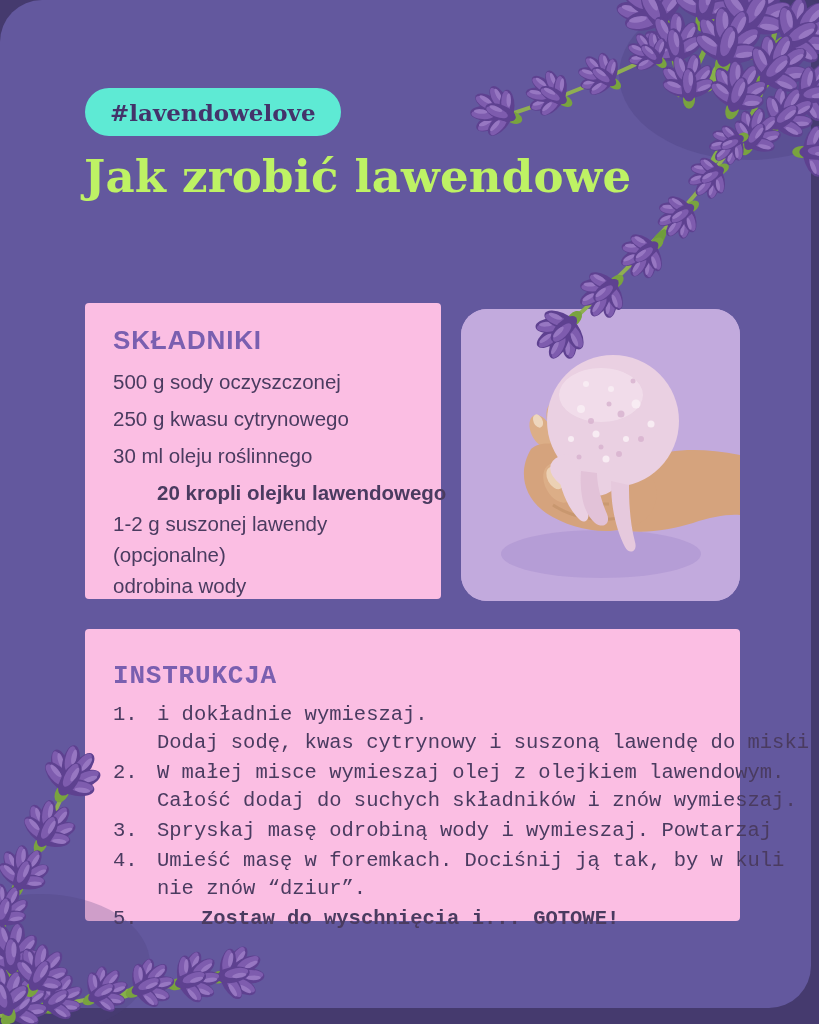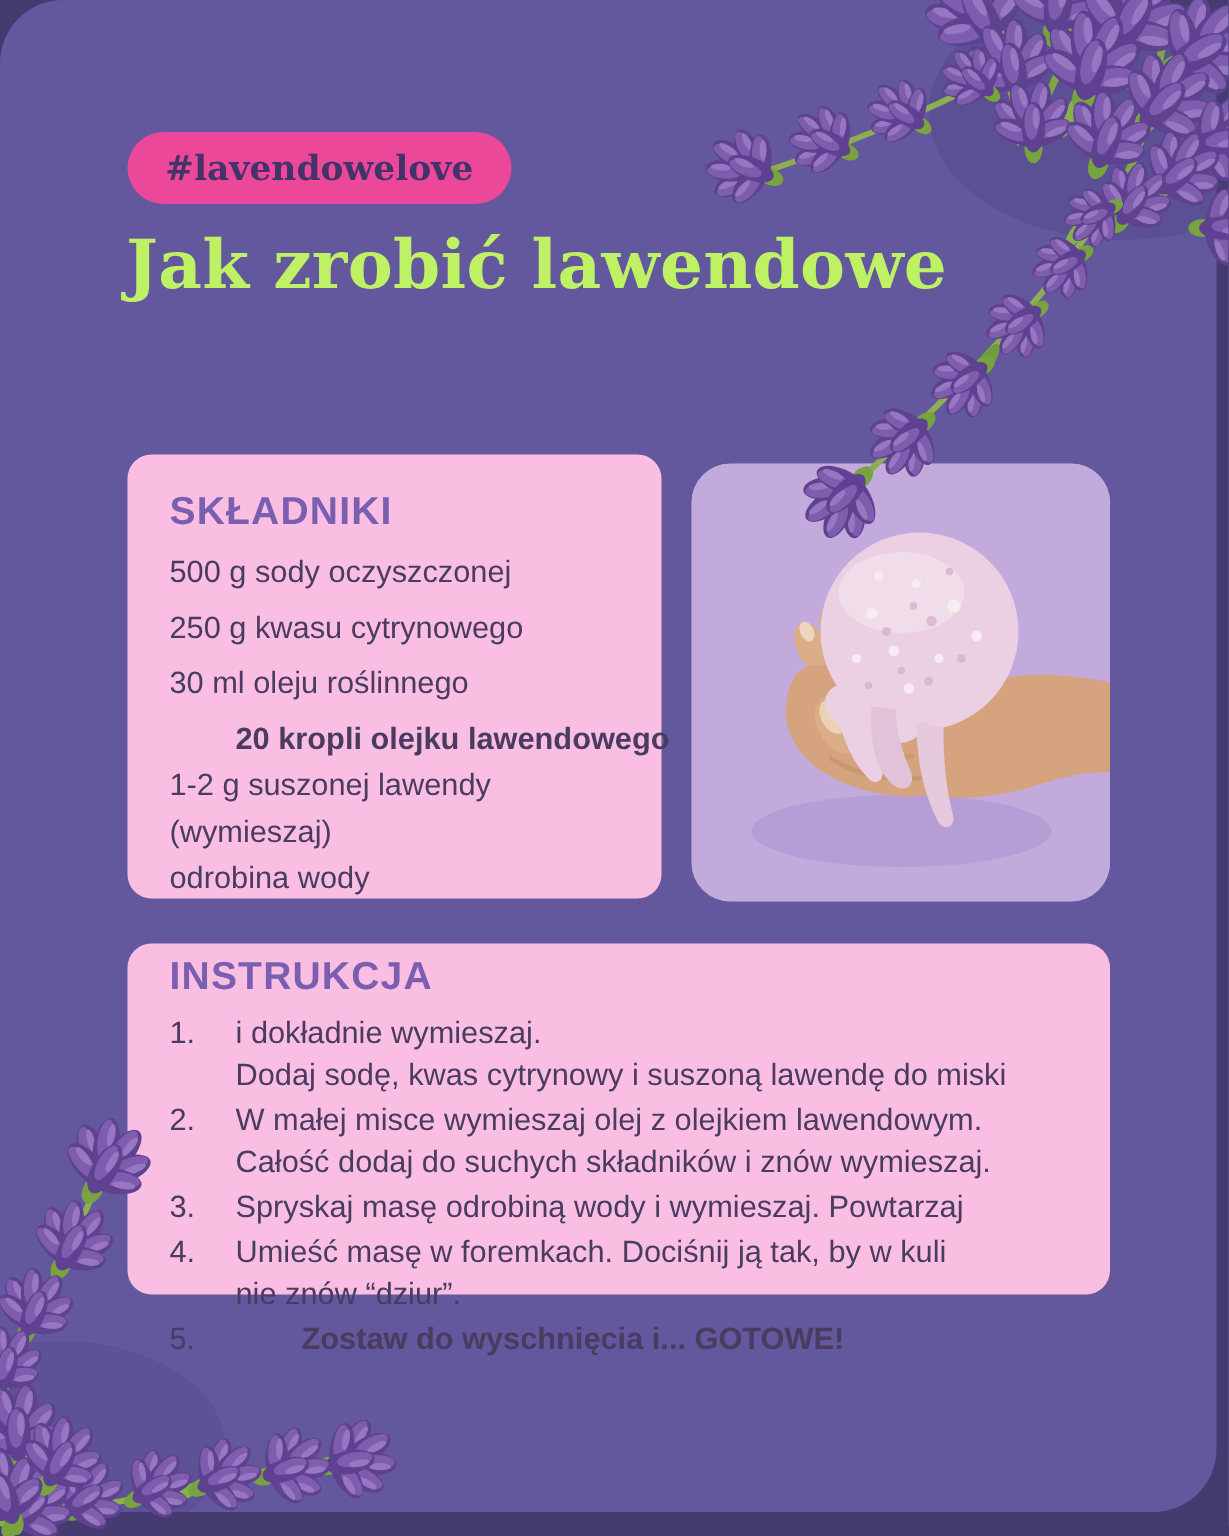--- a/index.html
+++ b/index.html
@@ -7,52 +7,52 @@
     width:819px;height:1024px;position:relative;overflow:hidden;
     background:#453a6e;
     font-family:"Liberation Sans",sans-serif;
   }
   .canvas{
     position:absolute;left:0;top:0;width:811px;height:1008px;
     background:#63589e;border-radius:42px;
   }
   .badge{
     position:absolute;left:85px;top:88px;height:48px;padding:0 25px;
-    background:#ec4899;border-radius:26px;
+    background:#5eead4;border-radius:26px;
     display:flex;align-items:center;
     color:#44336a;font-family:"DejaVu Serif",serif;font-weight:700;font-size:23px;
   }
   .title{
     position:absolute;left:84px;top:150px;
     color:#bef264;font-family:"DejaVu Serif",serif;font-weight:600;
     font-size:45px;line-height:1.18;letter-spacing:.2px;
   }
   .title div{white-space:nowrap;}
   .card{
-    position:absolute;background:#fbbee3;border-radius:16px;box-sizing:border-box;
+    position:absolute;background:#fbbee3;border-radius:4px;box-sizing:border-box;
   }
   .card-ingredients{
     left:85px;top:303px;width:356px;height:296px;padding:22px 12px 16px 28px;
   }
   .card-heading{
     color:#7a5fb0;font-weight:700;font-size:26px;letter-spacing:.8px;
     line-height:30px;margin-bottom:12px;
   }
   .ing-item{
     color:#4a3b60;font-size:20.5px;line-height:29px;white-space:nowrap;
   }
   .ing-gap{margin-bottom:8px;}
   .ing-tight{margin-bottom:2px;}
   .bold{font-weight:700;margin-left:44px;}
   .photo-card{
     position:absolute;left:461px;top:309px;width:279px;height:292px;
     border-radius:26px;overflow:hidden;background:#c2aadd;
   }
   .card-instructions{
-    left:85px;top:629px;width:655px;height:234px;padding:6px 20px 16px 28px;
+    left:85px;top:629px;width:655px;height:292px;padding:32px 20px 16px 28px;font-family:Liberation Mono, monospace;
   }
   .card-instructions .card-heading{margin-bottom:10px;}
   .step{
     display:grid;grid-template-columns:44px 1fr;
     color:#4a3b60;font-size:20.5px;line-height:28px;margin-bottom:2px;
   }
   .step-lines div{white-space:nowrap;}
   .deco{position:absolute;pointer-events:none;}
   .deco.tr{top:0;right:0;}
   .deco.bl{left:0;bottom:0;}
@@ -70,21 +70,21 @@
   <div>Jak zrobić lawendowe</div>
 </div>
 
 <div class="card card-ingredients">
   <div class="card-heading">SKŁADNIKI</div>
   <div class="ing-item ing-gap">500 g sody oczyszczonej</div>
   <div class="ing-item ing-gap">250 g kwasu cytrynowego</div>
   <div class="ing-item ing-gap">30 ml oleju roślinnego</div>
   <div class="ing-item ing-tight bold">20 kropli olejku lawendowego</div>
   <div class="ing-item ing-tight">1-2 g suszonej lawendy</div>
-  <div class="ing-item ing-tight">(wymieszaj)</div>
+  <div class="ing-item ing-tight">(opcjonalne)</div>
   <div class="ing-item">odrobina wody</div>
 </div>
 
 <div class="photo-card">
   <svg width="279" height="292" viewBox="0 0 279 292">
     <rect width="279" height="292" fill="#c2aadd"></rect>
     <ellipse cx="140" cy="245" rx="100" ry="24" fill="#ab92cf" opacity="0.55"></ellipse>
 
     <path d="M279,146 C240,138 210,140 188,148 C170,154 150,158 138,164 L138,212 C160,228 200,224 232,214 C250,208 266,205 279,206 Z" fill="#d5a37d"></path>
 

